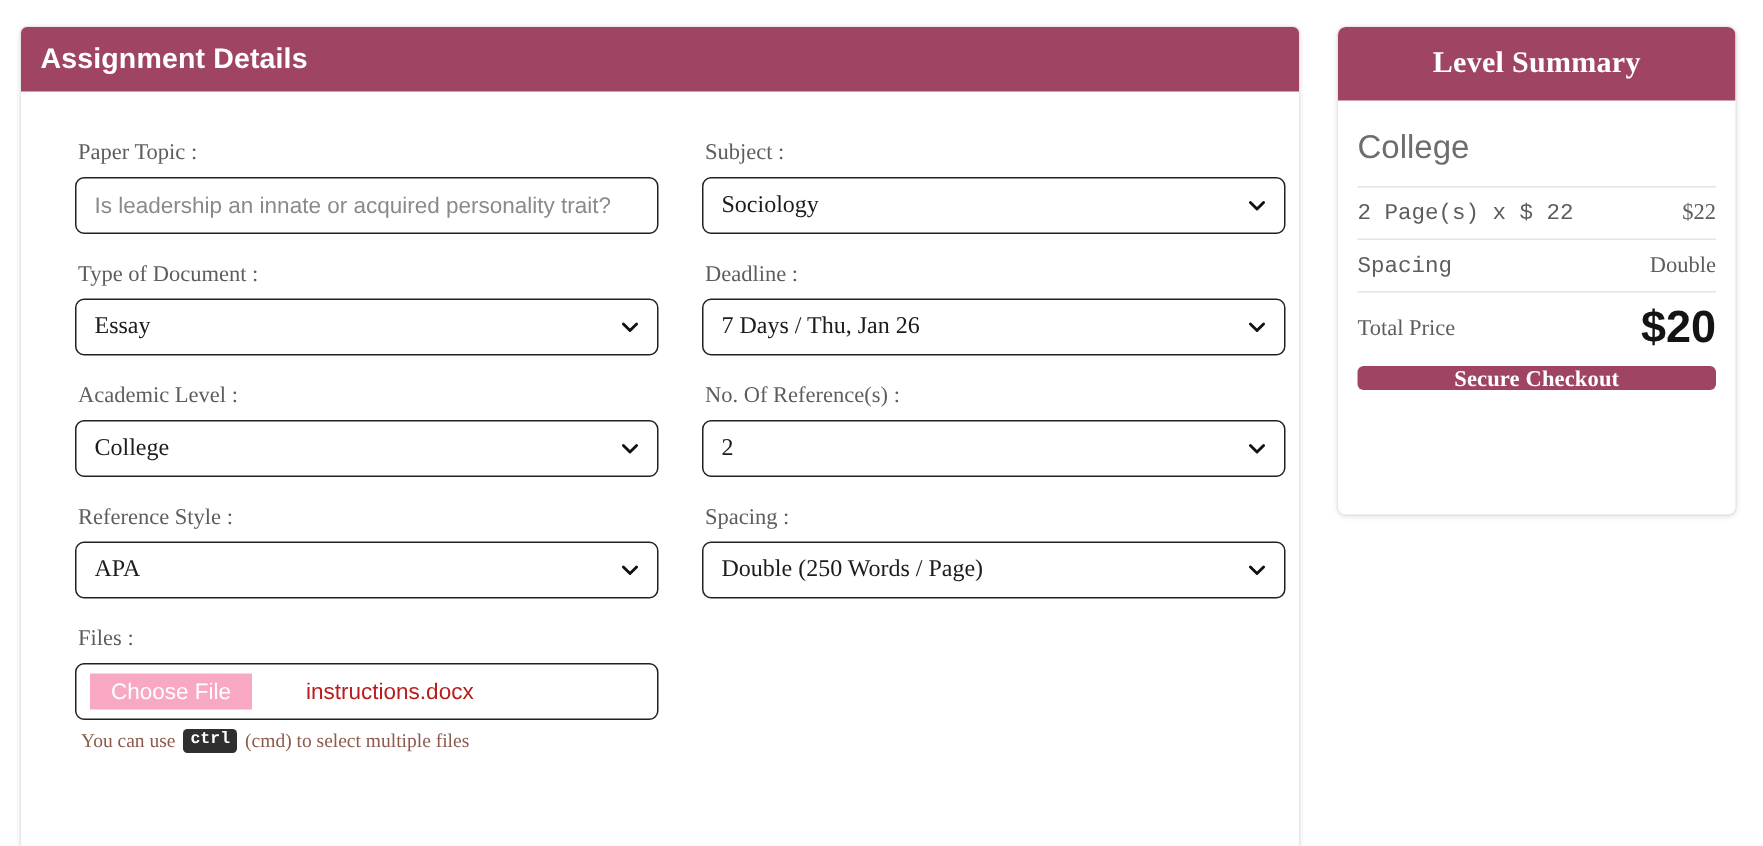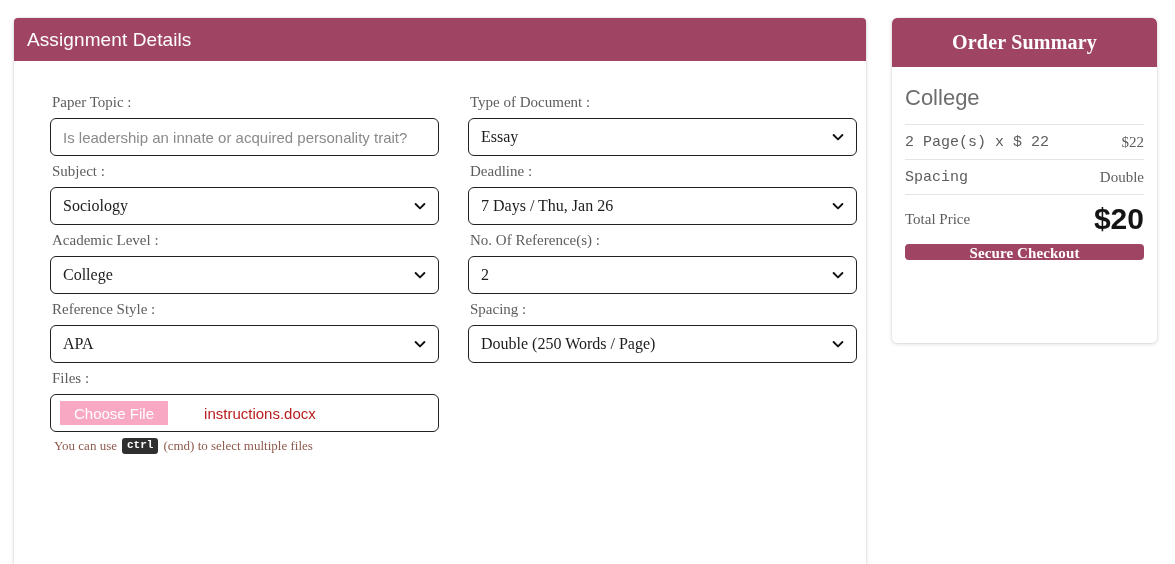--- a/index.html
+++ b/index.html
@@ -35,36 +35,36 @@
     height: 43px;
     background: #9f4462;
     display: flex;
     align-items: center;
     padding: 0 0 0 13px;
   }
   .details-header-title {
     color: #ffffff;
     font-family: "Liberation Sans", sans-serif;
     font-size: 19px;
-    font-weight: 400;
+    font-weight: 700;
     letter-spacing: .1px;
   }
 
   .details-body {
     padding: 32px 36px 10px 36px;
   }
 
   .form-grid {
     display: grid;
     grid-template-columns: 389px 389px;
     column-gap: 29px;
     row-gap: 0px;
   }
 
-  .field { margin-bottom: 6px; }
+  .field { margin-bottom: 18px; }
 
   .field-label {
     display: block;
     font-family: "Liberation Serif", serif;
     font-size: 15px;
     color: #5d5d5d;
     margin: 0 0 7px 2px;
     line-height: 1.2;
   }
 
@@ -265,35 +265,35 @@
       <div class="form-grid">
 
         <div class="field">
           <label class="field-label">Paper Topic :</label>
           <div class="control">
             <span class="text-value">Is leadership an innate or acquired personality trait?</span>
           </div>
         </div>
 
         <div class="field">
+          <label class="field-label">Subject :</label>
+          <div class="control">
+            <span class="select-value">Sociology</span>
+            <span class="chevron">
+              <svg viewBox="0 0 12 12" width="12" height="12">
+                  <path d="M1.6 4 L6 8.4 L10.4 4" fill="none" stroke="#111" stroke-width="1.9" stroke-linecap="round" stroke-linejoin="round"></path>
+                </svg>
+            </span>
+          </div>
+        </div>
+
+        <div class="field">
           <label class="field-label">Type of Document :</label>
           <div class="control">
             <span class="select-value">Essay</span>
-            <span class="chevron">
-              <svg viewBox="0 0 12 12" width="12" height="12">
-                  <path d="M1.6 4 L6 8.4 L10.4 4" fill="none" stroke="#111" stroke-width="1.9" stroke-linecap="round" stroke-linejoin="round"></path>
-                </svg>
-            </span>
-          </div>
-        </div>
-
-        <div class="field">
-          <label class="field-label">Subject :</label>
-          <div class="control">
-            <span class="select-value">Sociology</span>
             <span class="chevron">
               <svg viewBox="0 0 12 12" width="12" height="12">
                   <path d="M1.6 4 L6 8.4 L10.4 4" fill="none" stroke="#111" stroke-width="1.9" stroke-linecap="round" stroke-linejoin="round"></path>
                 </svg>
             </span>
           </div>
         </div>
 
         <div class="field">
           <label class="field-label">Deadline :</label>
@@ -369,21 +369,21 @@
           </div>
         </div>
 
       </div>
     </div>
   </section>
 
   <aside class="summary-card">
 
     <div class="summary-header">
-      <span class="summary-header-title">Order Summary</span>
+      <span class="summary-header-title">Level Summary</span>
     </div>
 
     <div class="summary-body">
 
       <div class="summary-level">College</div>
 
       <div class="summary-row">
         <span class="r-label">2 Page(s) x $ 22</span>
         <span class="r-value">$22</span>
       </div>

